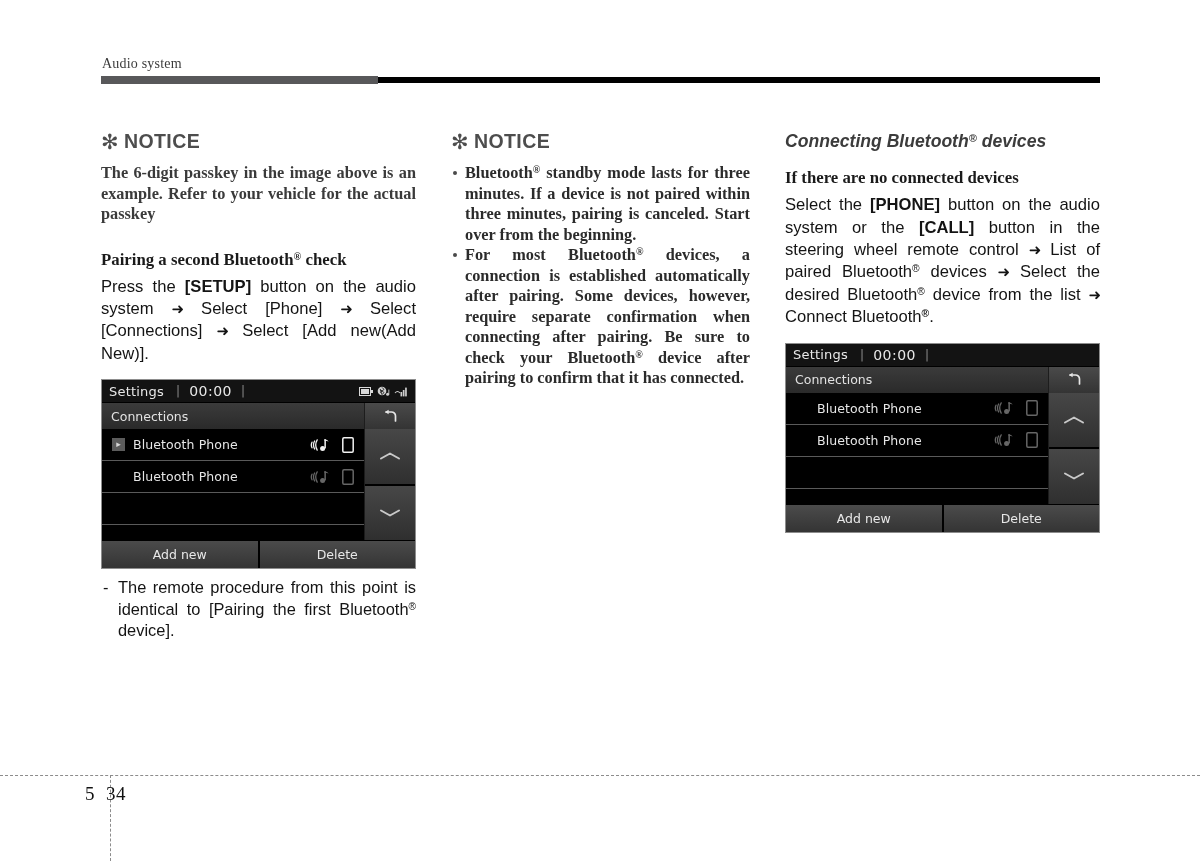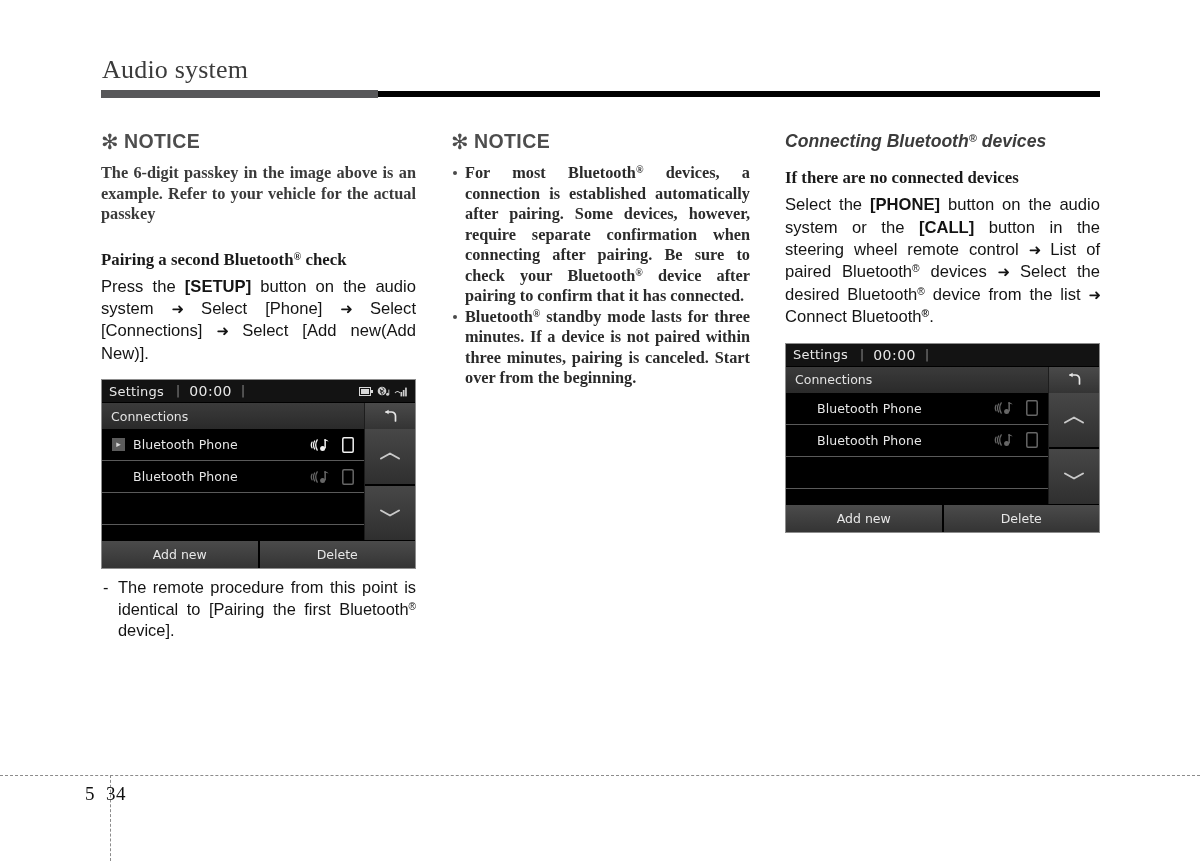--- a/index.html
+++ b/index.html
@@ -18,21 +18,21 @@
 
   
   #page-header {
     position: absolute;
     left: 101px;
     top: 56px;
     width: 999px;
   }
   #page-header .chapter-title {
     font-family: "Liberation Serif", serif;
-    font-size: 26px;
+    font-size: 14px;
     color: #3b3b3b;
     letter-spacing: .2px;
     line-height: 1.1;
     padding-left: 1px;
   }
   #page-header .rule {
     position: relative;
     height: 6px;
     margin-top: 6px;
     background: #000;
@@ -437,22 +437,22 @@
 
   </div>
 
   <div class="col">
 
     <div class="notice-head">
       <span class="ast">✻</span><span>NOTICE</span>
     </div>
 
     <ul class="notice-list notice-body dark">
+      <li><span>Bluetooth</span><span class="sup">®</span><span> standby mode lasts for three minutes. If a device is not paired within three minutes, pairing is canceled. Start over from the beginning.</span></li>
       <li><span>For most Bluetooth</span><span class="sup">®</span><span> devices, a connection is established automatically after pairing. Some devices, however, require separate confirmation when connecting after pairing. Be sure to check your Bluetooth</span><span class="sup">®</span><span> device after pairing to confirm that it has connected.</span></li>
-      <li><span>Bluetooth</span><span class="sup">®</span><span> standby mode lasts for three minutes. If a device is not paired within three minutes, pairing is canceled. Start over from the beginning.</span></li>
     </ul>
 
   </div>
 
   <div class="col">
 
     <div class="italic-head"><span>Connecting Bluetooth</span><span class="sup">®</span><span> devices</span></div>
 
     <div class="sub-head tight">If there are no connected devices</div>
 

